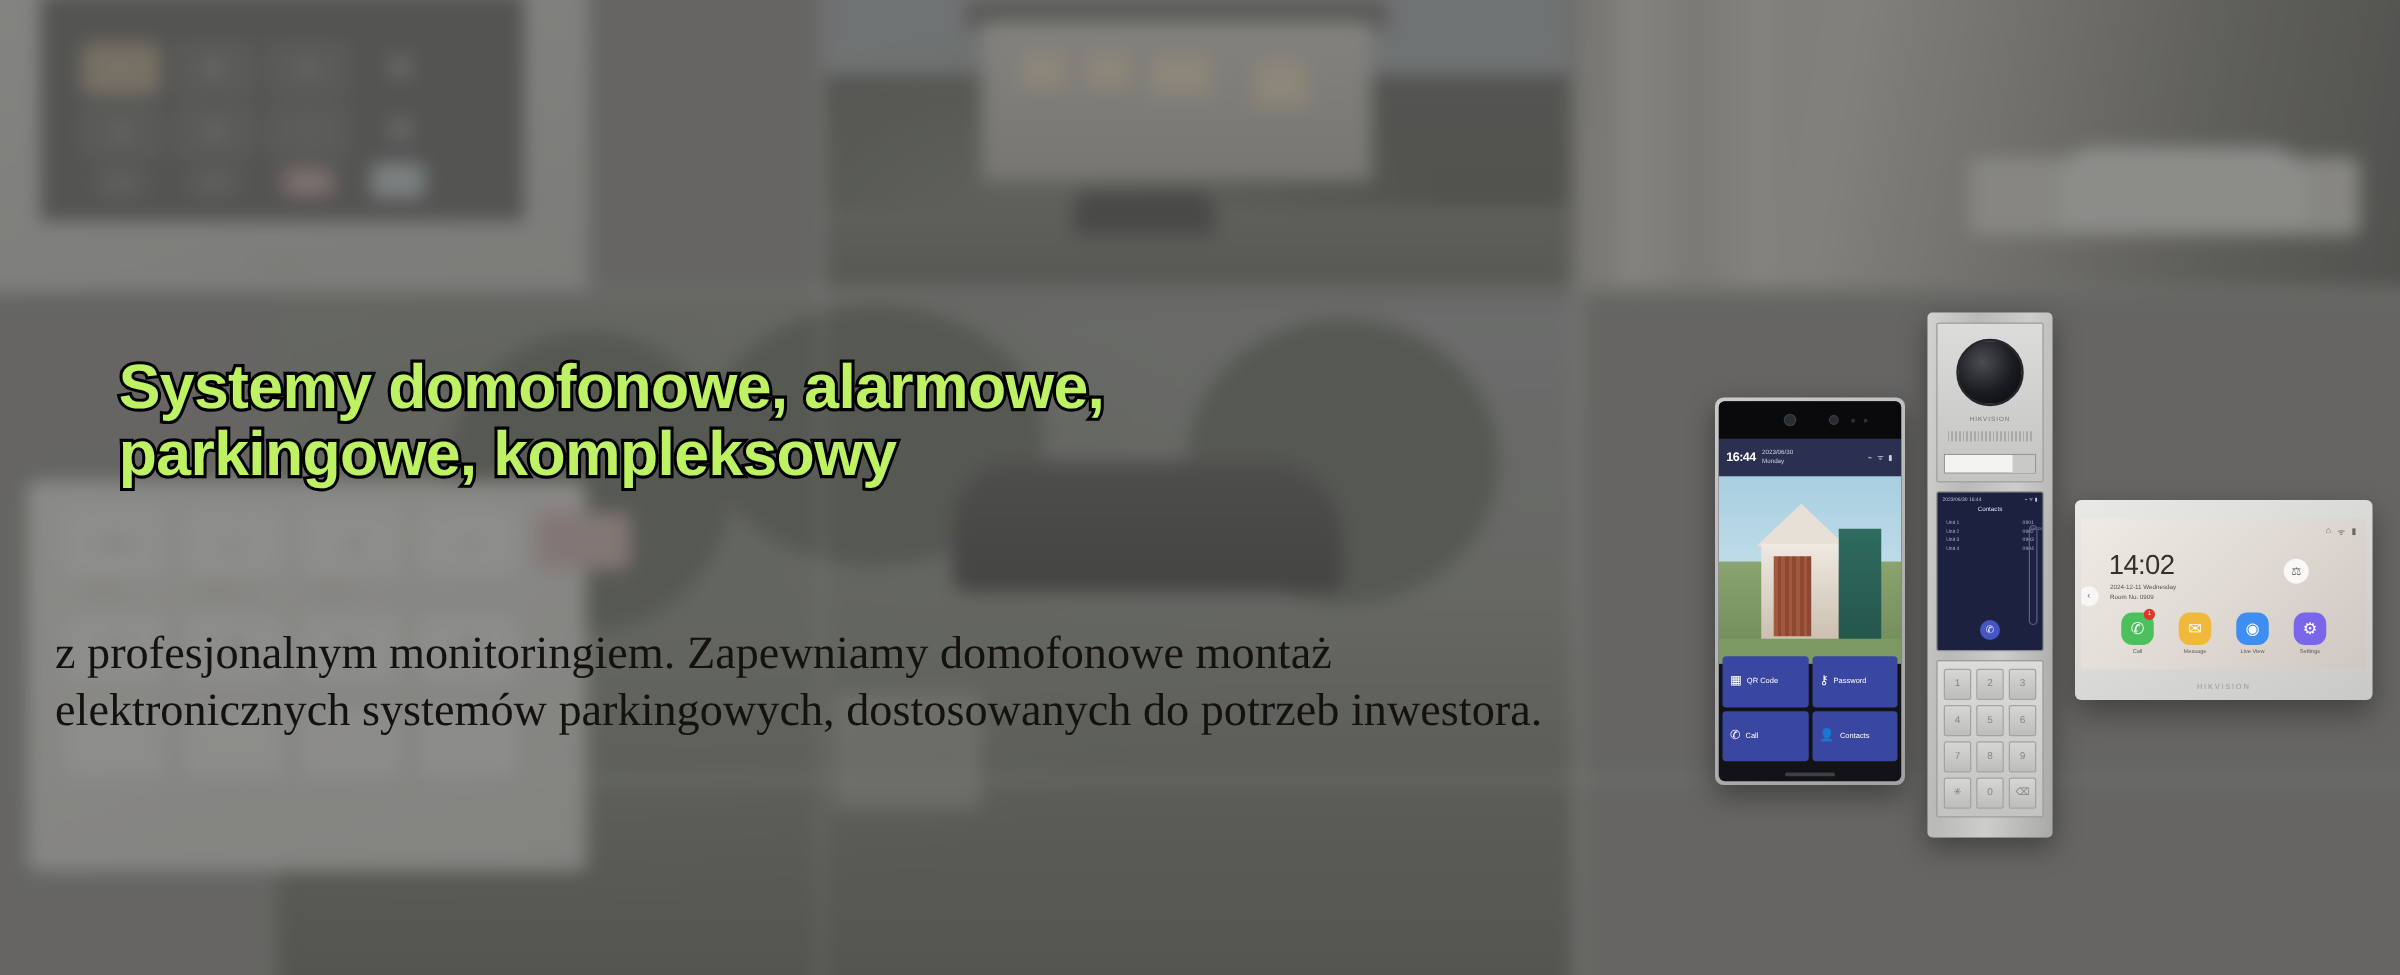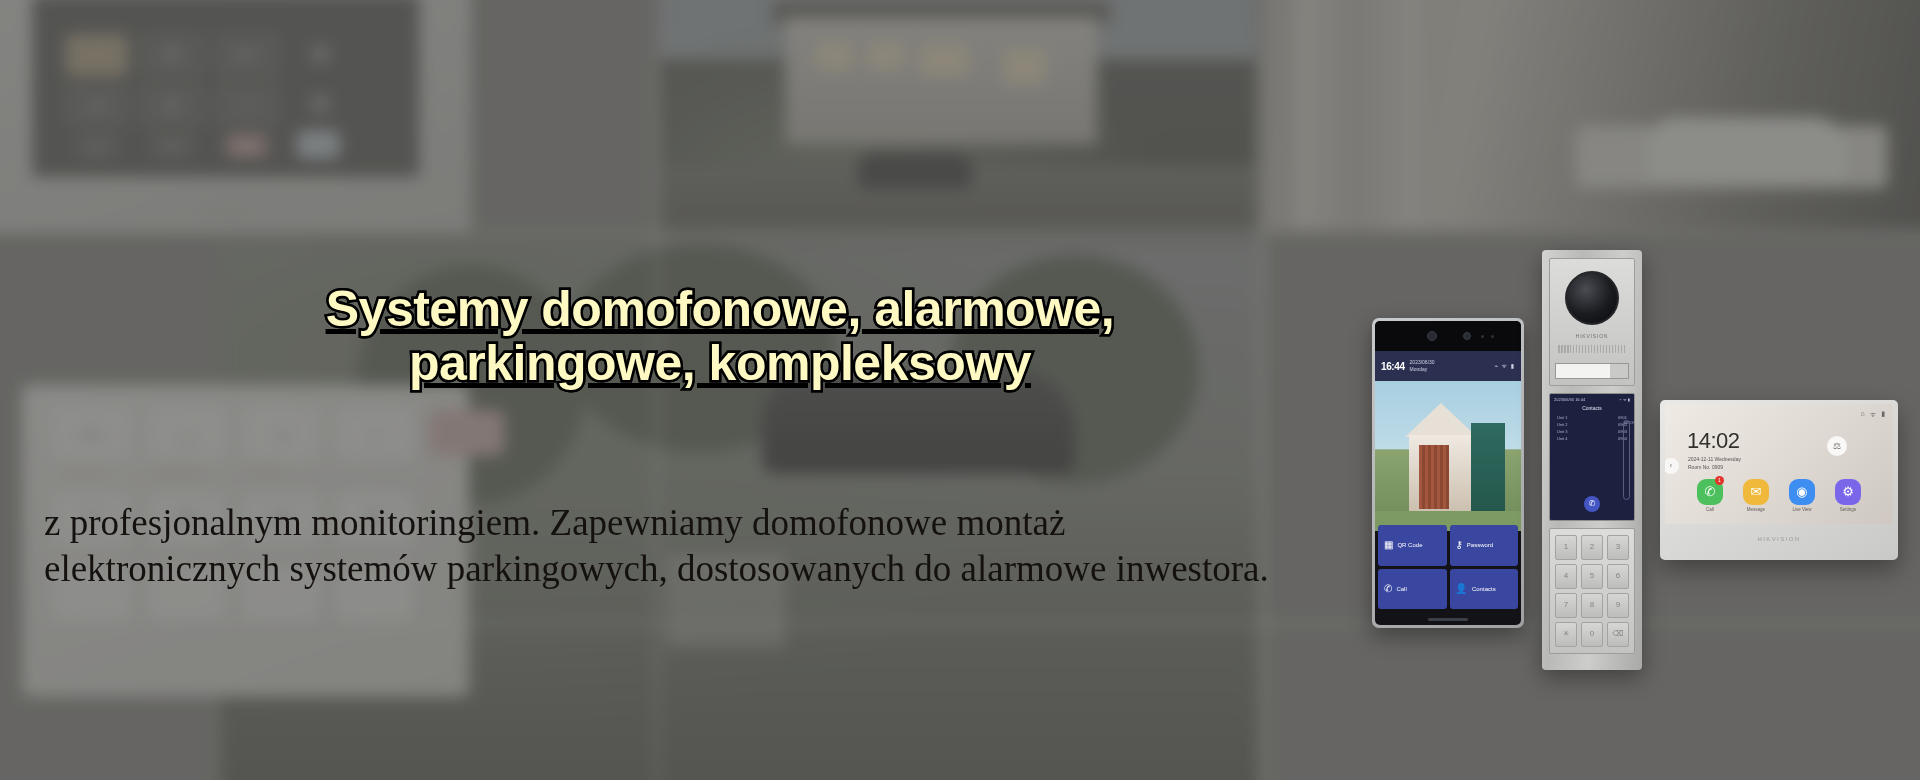--- a/index.html
+++ b/index.html
@@ -268,21 +268,21 @@
   .st-pad .key{
     background:linear-gradient(#d6d7d5,#bdbebc);
     border:1px solid #a3a4a2; border-radius:2px;
     color:#84857f; font-size:8px; text-align:center; line-height:22px;
   }
 
   
   .monitor{
     position:absolute; left:300px; top:400px; width:238px; height:160px;
     background:linear-gradient(150deg,#e9e9e7,#c9cac8);
-    border-radius:5px; padding:4px 5px 0;
+    border-radius:5px; padding:15px 5px 0;
     box-shadow:0 10px 24px rgba(0,0,0,.35);
   }
   .monitor .scr{
     width:100%; height:120px; border-radius:2px; position:relative; overflow:hidden;
     background:linear-gradient(135deg,#efeae4 0%, #e2dcd6 45%, #cfc8c2 100%);
   }
   .monitor .m-clock{
     position:absolute; left:22px; top:24px; color:#33302e;
     font-size:22px; font-weight:300; letter-spacing:-.5px;
   }
@@ -318,26 +318,25 @@
   }
   .monitor .m-foot{
     height:30px; display:flex; align-items:center; justify-content:center;
     color:#9a9b99; font-size:6px; letter-spacing:1.4px;
   }
 
   
   .headline{
     position:absolute; left:95px; top:282px; width:1250px;
     font-size:50px; font-weight:bold; line-height:1.08;
-    color:#fef9c3; text-align:center;
+    color:#bef264; 
     letter-spacing:-0.5px;
     -webkit-text-stroke:5px #000;
     paint-order:stroke fill;
     text-shadow:0 0 1px #000;
-    text-decoration:underline;
   }
 
   .paragraph{
     position:absolute; left:44px; top:500px; width:1800px;
     font-family:"Liberation Serif", serif;
     font-size:37px; line-height:1.24; color:#14110f;
   }
   .paragraph .pline{ white-space:nowrap; }
 </style>
 </head>
@@ -551,16 +550,16 @@
     </div>
   </div>
 
   <div class="headline">
     <div>Systemy domofonowe, alarmowe,</div>
     <div>parkingowe, kompleksowy</div>
   </div>
 
   <div class="paragraph">
     <div class="pline">z profesjonalnym monitoringiem. Zapewniamy domofonowe montaż</div>
-    <div class="pline">elektronicznych systemów parkingowych, dostosowanych do alarmowe inwestora.</div>
+    <div class="pline">elektronicznych systemów parkingowych, dostosowanych do potrzeb inwestora.</div>
   </div>
 
 </div>
 
 </body></html>

